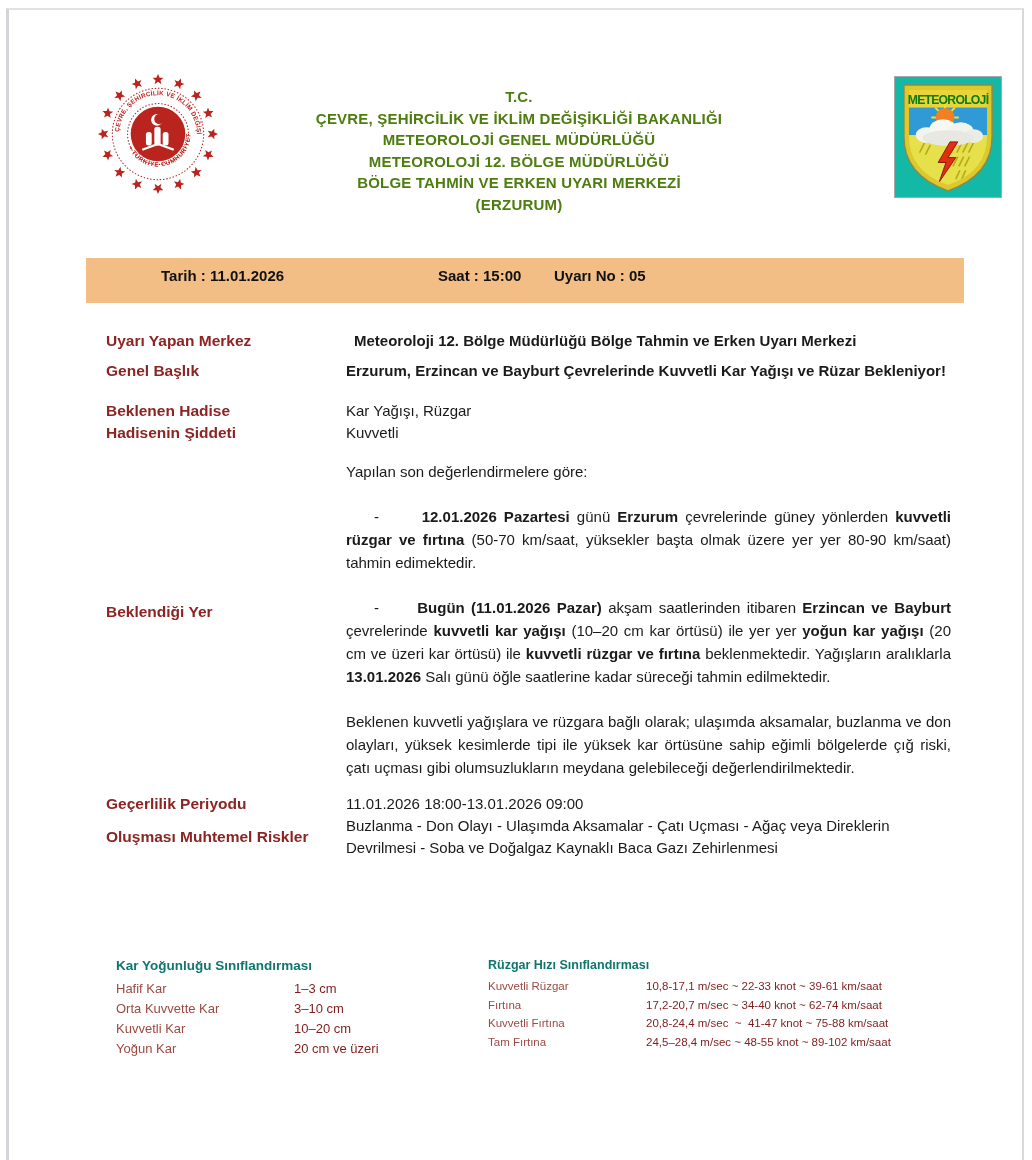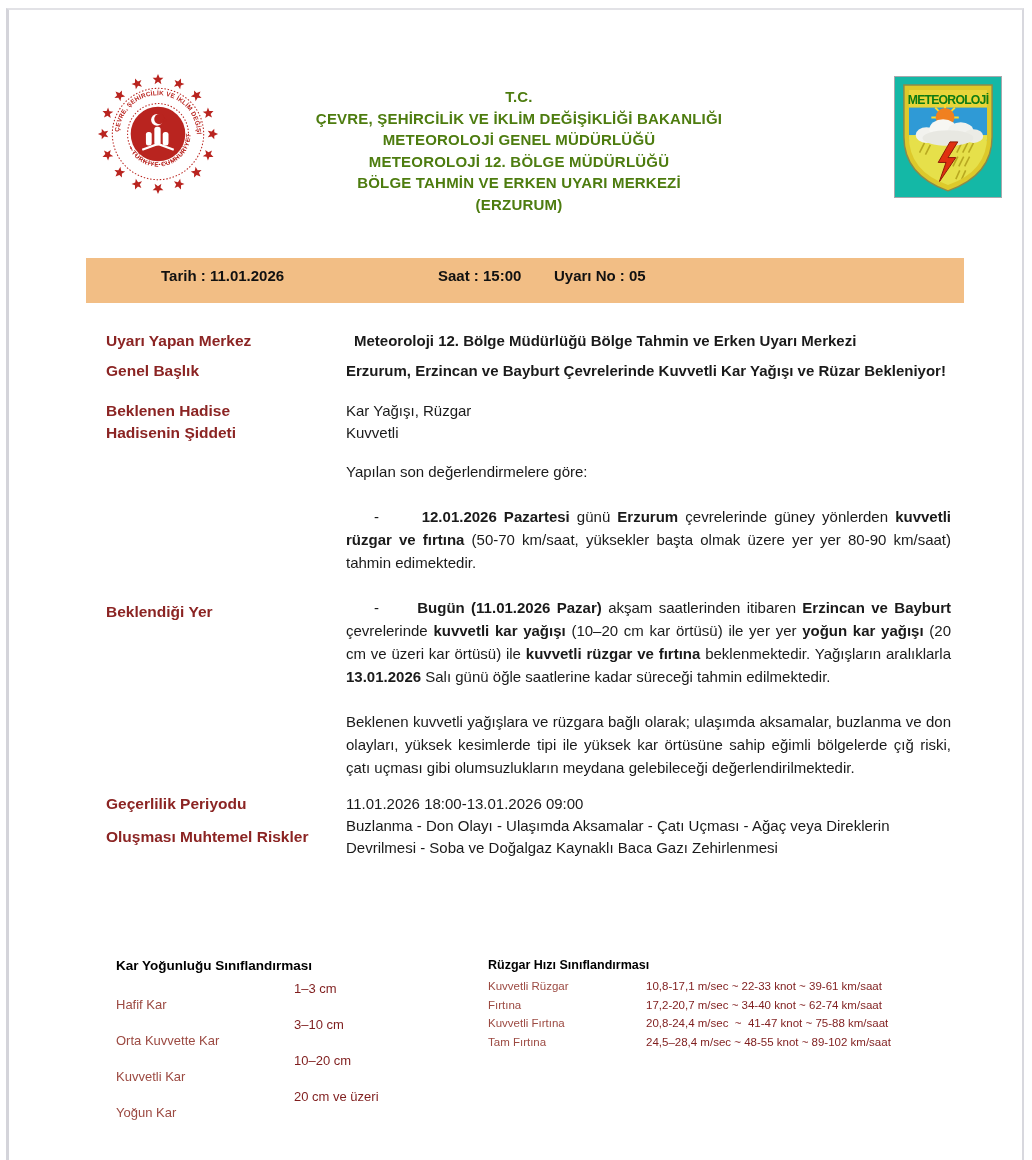--- a/index.html
+++ b/index.html
@@ -40,27 +40,27 @@
   .bullet { text-indent:28px; }
 
   .late-rows { margin-top:14px; }
   .risk-val { width:605px; }
 
   
   .tables { position:absolute; left:0; top:948px; width:1018px; }
   .tbl { position:absolute; }
   .tbl-snow { left:107px; width:360px; }
   .tbl-wind { left:479px; width:470px; }
-  .tbl-title { color:#000000; font-weight:bold; font-size:13.5px; margin-bottom:6px; }
+  .tbl-title { color:#0f766e; font-weight:bold; font-size:13.5px; margin-bottom:6px; }
   .tbl-wind .tbl-title { font-size:12.5px; margin-bottom:5px; }
   .trow { display:flex; }
   .tbl-snow .trow { font-size:13px; line-height:20px; }
   .tbl-wind .trow { font-size:11.5px; line-height:18.5px; }
   .tlabel { color:#9c4a42; }
-  .tbl-snow .tlabel { flex:0 0 178px;margin-top:16px; }
+  .tbl-snow .tlabel { flex:0 0 178px; }
   .tbl-wind .tlabel { flex:0 0 158px; }
   .tvalue { color:#7f1d1d; }
 
   svg text { font-family:"Liberation Sans", sans-serif; }
 </style>
 </head>
 <body>
 
 <div class="page">
 

